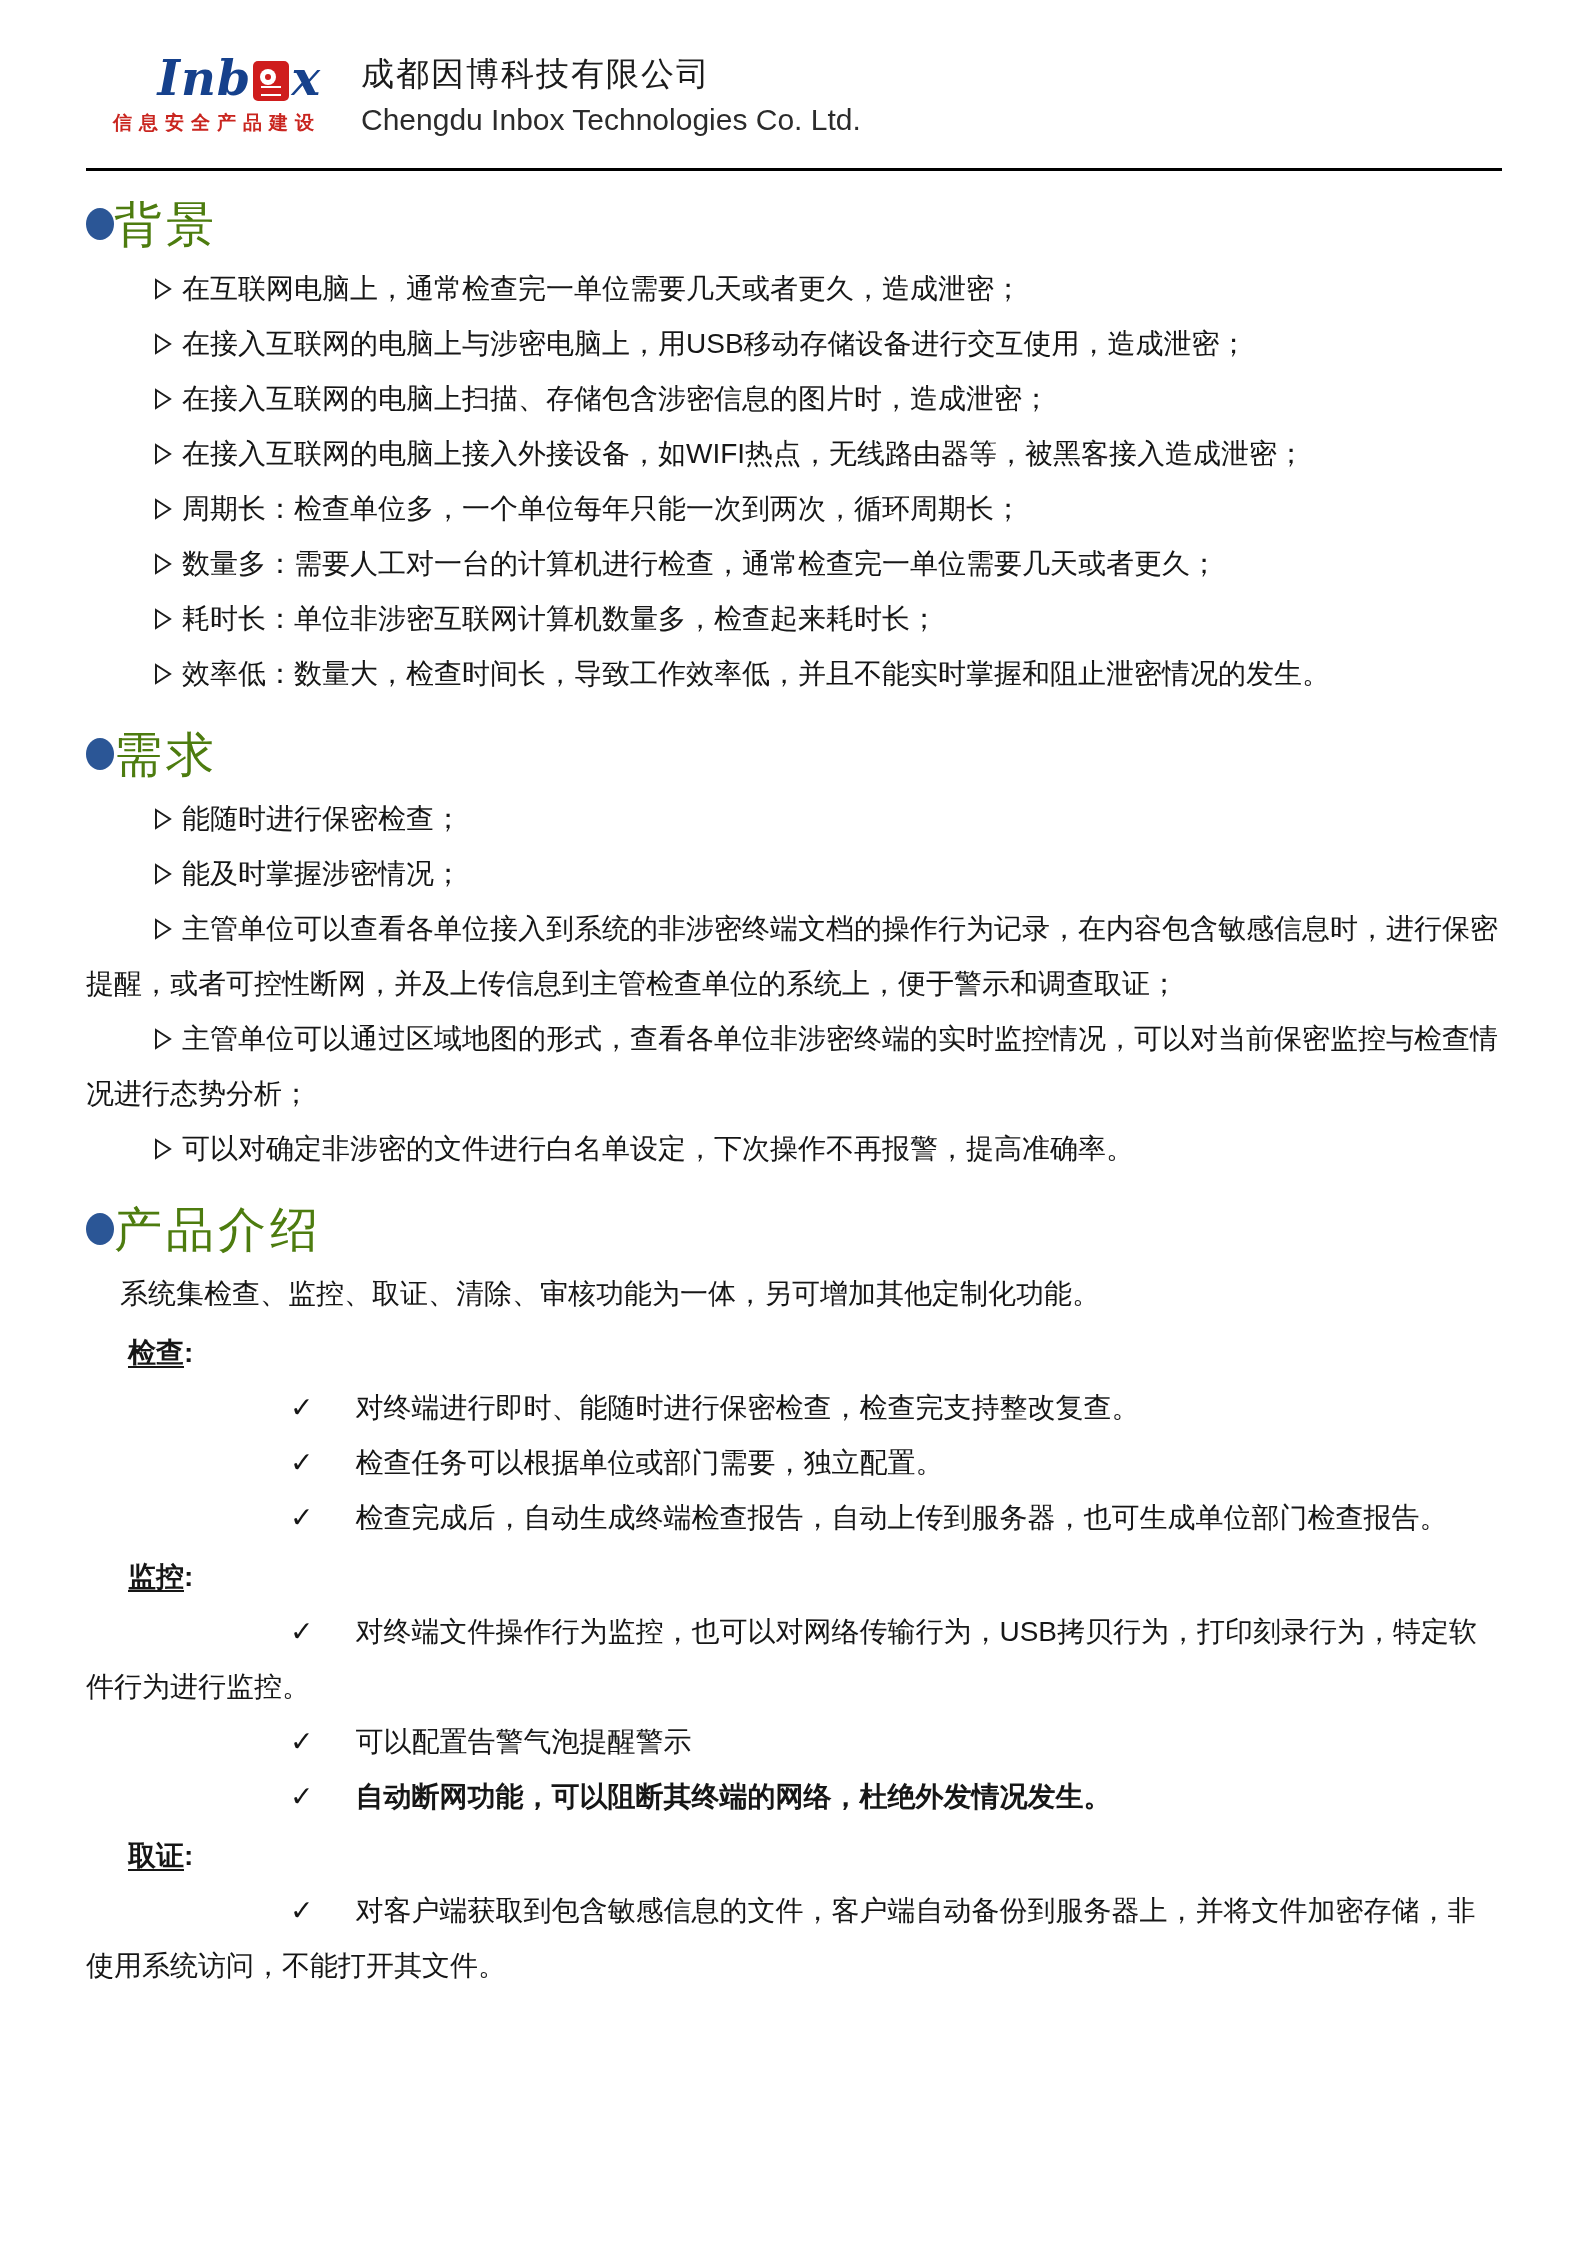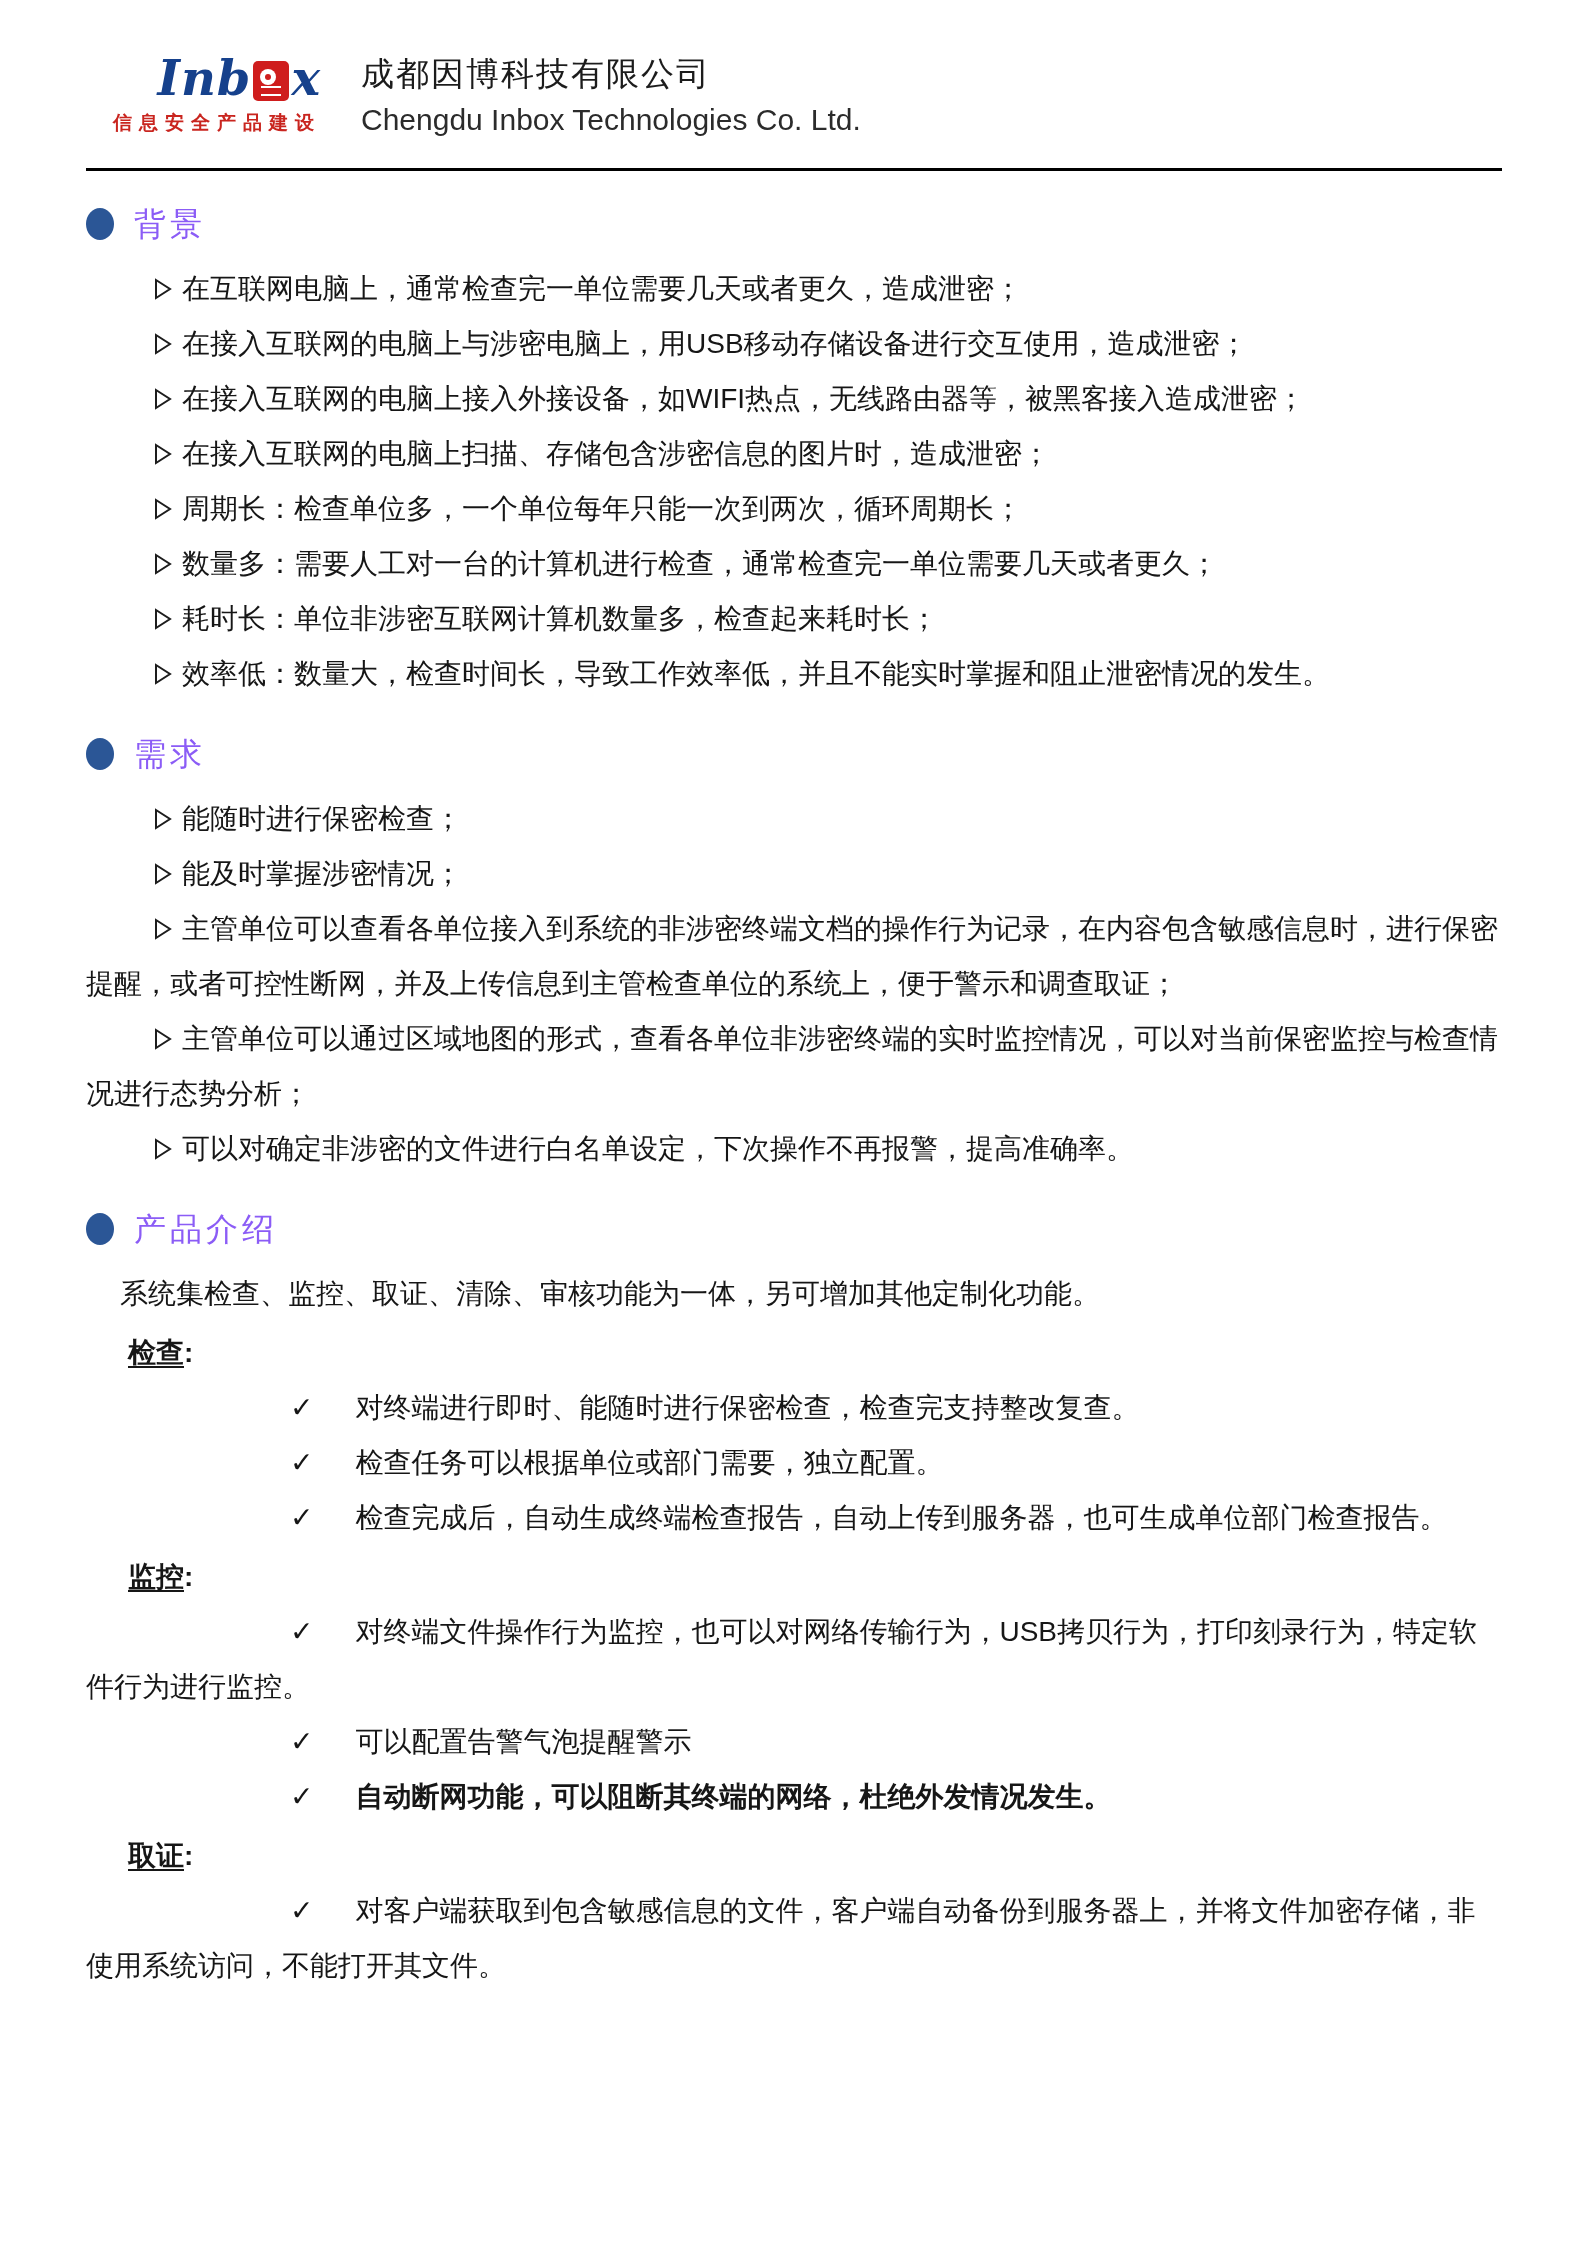--- a/index.html
+++ b/index.html
@@ -37,24 +37,24 @@
   .logo-sub{
     margin-top:6px;font-size:19px;font-weight:bold;color:#c9251f;letter-spacing:7px;
   }
   .hdr-titles{flex:1;text-align:left;padding-left:40px;}
   .company-cn{font-size:33px;color:#1c1c1c;letter-spacing:2px;}
   .company-en{font-size:30px;color:#2b2b2b;margin-top:6px;font-weight:300;}
   .hdr-rule{border:none;border-top:3px solid #000;margin:10px 0 0 0;}
 
   
   .sec-head{
-    display:flex;align-items:center;gap:20px;
+    display:flex;align-items:center;
     margin:26px 0 10px 0;
     font-family:"DejaVu Serif","Liberation Serif",serif;
-    font-weight:normal;font-size:32px;line-height:54px;color:#8b5cf6;
+    font-weight:normal;font-size:48px;line-height:54px;color:#4d7c0f;
     letter-spacing:4px;
   }
   .sec-dot{width:28px;height:32px;border-radius:50%;background:#2b5696;flex:0 0 auto;}
 
   p.bline{margin:0;font-size:28px;line-height:55px;}
   p.arrow-item{text-indent:34px;}
   .arrow{display:inline-block;padding-right:10px;}
   .arrow svg{vertical-align:-2px;}
 
   p.wrapline{text-indent:34px;}
@@ -88,24 +88,24 @@
     <span>背景</span>
   </h2>
   <p class="bline arrow-item"><span class="arrow"><svg width="18" height="22" viewBox="0 0 18 22">
           <polygon points="2,2 16,11 2,20" fill="#ffffff" stroke="#1d1d1d" stroke-width="2"></polygon>
         </svg></span><span>在互联网电脑上，通常检查完一单位需要几天或者更久，造成泄密；</span></p>
   <p class="bline arrow-item"><span class="arrow"><svg width="18" height="22" viewBox="0 0 18 22">
           <polygon points="2,2 16,11 2,20" fill="#ffffff" stroke="#1d1d1d" stroke-width="2"></polygon>
         </svg></span><span>在接入互联网的电脑上与涉密电脑上，用USB移动存储设备进行交互使用，造成泄密；</span></p>
   <p class="bline arrow-item"><span class="arrow"><svg width="18" height="22" viewBox="0 0 18 22">
           <polygon points="2,2 16,11 2,20" fill="#ffffff" stroke="#1d1d1d" stroke-width="2"></polygon>
-        </svg></span><span>在接入互联网的电脑上接入外接设备，如WIFI热点，无线路由器等，被黑客接入造成泄密；</span></p>
+        </svg></span><span>在接入互联网的电脑上扫描、存储包含涉密信息的图片时，造成泄密；</span></p>
   <p class="bline arrow-item"><span class="arrow"><svg width="18" height="22" viewBox="0 0 18 22">
           <polygon points="2,2 16,11 2,20" fill="#ffffff" stroke="#1d1d1d" stroke-width="2"></polygon>
-        </svg></span><span>在接入互联网的电脑上扫描、存储包含涉密信息的图片时，造成泄密；</span></p>
+        </svg></span><span>在接入互联网的电脑上接入外接设备，如WIFI热点，无线路由器等，被黑客接入造成泄密；</span></p>
   <p class="bline arrow-item"><span class="arrow"><svg width="18" height="22" viewBox="0 0 18 22">
           <polygon points="2,2 16,11 2,20" fill="#ffffff" stroke="#1d1d1d" stroke-width="2"></polygon>
         </svg></span><span>周期长：检查单位多，一个单位每年只能一次到两次，循环周期长；</span></p>
   <p class="bline arrow-item"><span class="arrow"><svg width="18" height="22" viewBox="0 0 18 22">
           <polygon points="2,2 16,11 2,20" fill="#ffffff" stroke="#1d1d1d" stroke-width="2"></polygon>
         </svg></span><span>数量多：需要人工对一台的计算机进行检查，通常检查完一单位需要几天或者更久；</span></p>
   <p class="bline arrow-item"><span class="arrow"><svg width="18" height="22" viewBox="0 0 18 22">
           <polygon points="2,2 16,11 2,20" fill="#ffffff" stroke="#1d1d1d" stroke-width="2"></polygon>
         </svg></span><span>耗时长：单位非涉密互联网计算机数量多，检查起来耗时长；</span></p>
   <p class="bline arrow-item"><span class="arrow"><svg width="18" height="22" viewBox="0 0 18 22">

